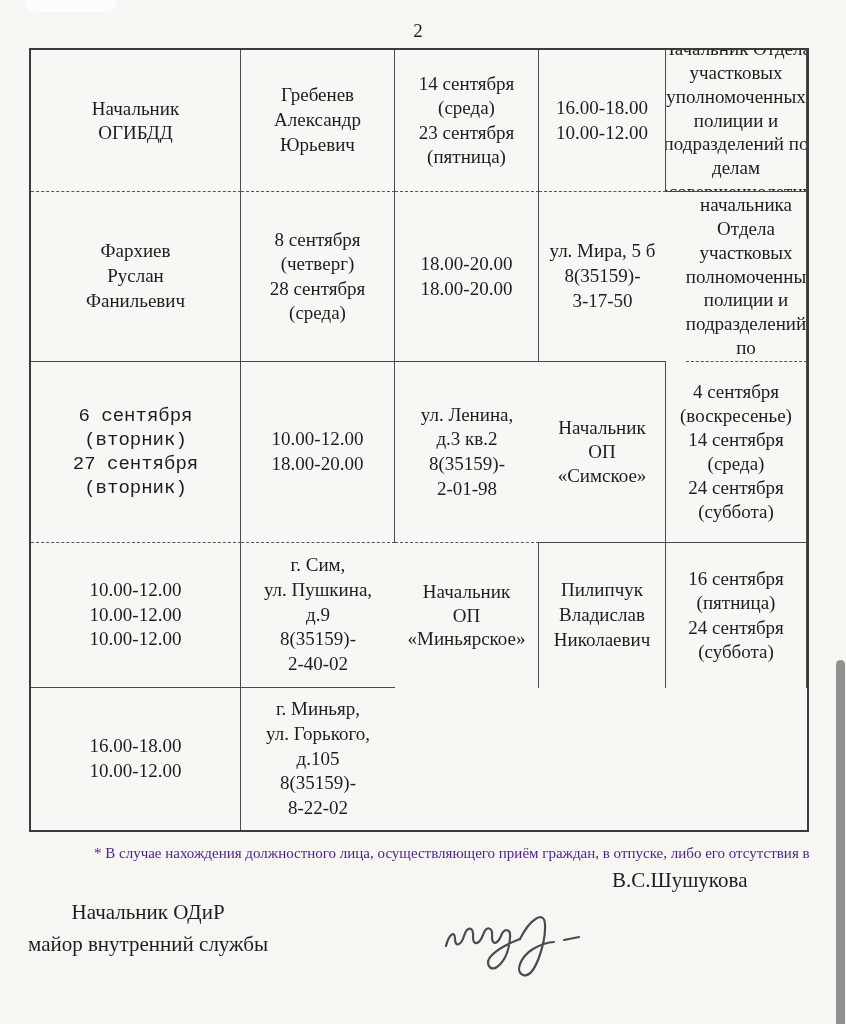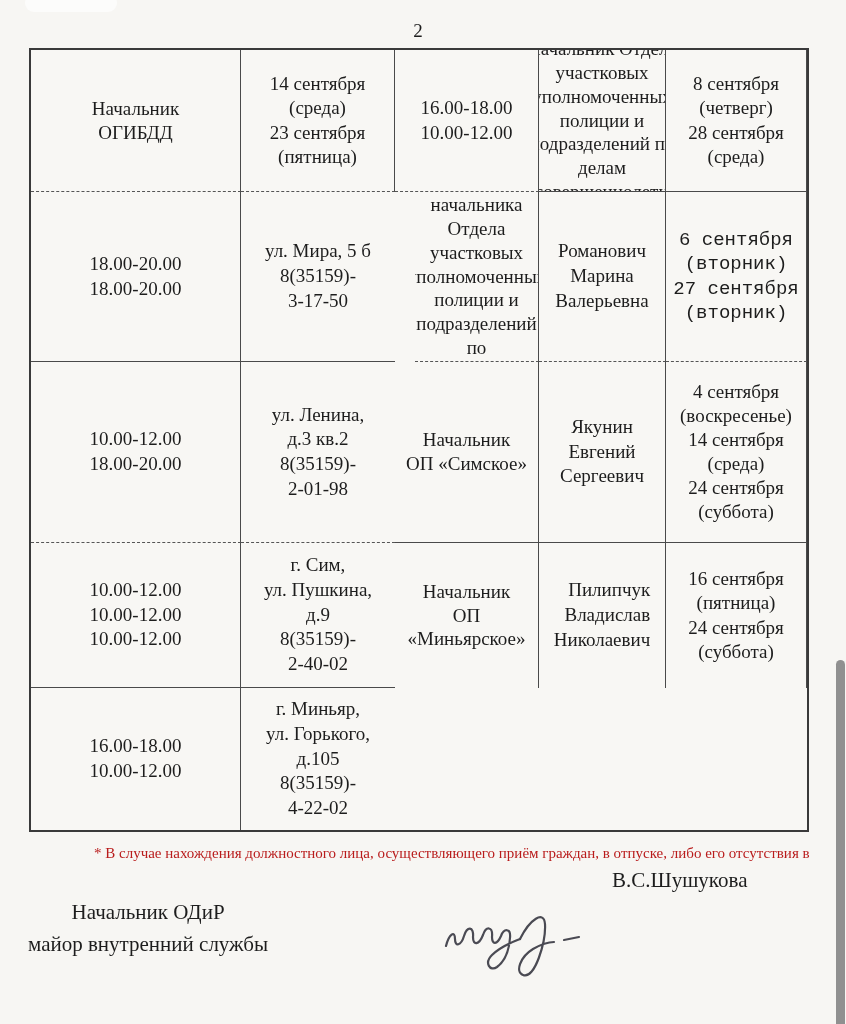--- a/index.html
+++ b/index.html
@@ -38,21 +38,21 @@
   .cell.pos{line-height:1.26;}
   .cell.dates{line-height:1.27;}
   .cell.times{justify-content:center;padding:20px 2px;}
   .time-entry{white-space:nowrap;}
   .faded{
     color:#8f8f8f;opacity:.85;filter:blur(.4px);
     letter-spacing:.5px;
   }
   .footnote{
     position:absolute;left:22px;top:843px;width:816px;
-    font-size:15px;line-height:1.45;color:#b91c1c;
+    font-size:15px;line-height:1.45;color:#4c1d95;
   }
   .footnote div{white-space:pre;}
   .footnote .fn-line1{padding-left:72px;}
   .sig-title{
     position:absolute;left:28px;top:897px;
     font-size:21px;line-height:1.5;white-space:pre-line;text-align:center;
   }
   .sig-name{
     position:absolute;left:612px;top:868px;font-size:21px;white-space:nowrap;
   }
@@ -66,36 +66,42 @@
 <body>
 
 <div class="artifact"></div>
 
 <div class="page-number">2</div>
 
 <div class="schedule">
 
   <div class="cell pos row-dashed-b" style="border-bottom-style:dashed;border-bottom-color:#555;">Начальник
 ОГИБДД</div>
+  <div class="cell" style="border-bottom-style:dashed;border-bottom-color:#555;">Гребенев
+Александр
+Юрьевич</div>
   <div class="cell dates" style="border-bottom-style:dashed;border-bottom-color:#555;">14 сентября
 (среда)
 23 сентября
 (пятница)</div>
   <div class="cell times" style="border-bottom-style:dashed;border-bottom-color:#555;">
     <div class="time-entry">16.00-18.00</div>
     <div class="time-entry">10.00-12.00</div>
   </div>
 
   <div class="cell pos">Начальник Отдела
 участковых
 уполномоченных
 полиции и
 подразделений по
 делам
 несовершеннолетних</div>
+  <div class="cell">Фархиев
+Руслан
+Фанильевич</div>
   <div class="cell dates">8 сентября
 (четверг)
 28 сентября
 (среда)</div>
   <div class="cell times">
     <div class="time-entry">18.00-20.00</div>
     <div class="time-entry">18.00-20.00</div>
   </div>
   <div class="cell last-col">ул. Мира, 5 б
 8(35159)-
@@ -104,76 +110,70 @@
   <div class="cell pos" style="border-bottom-style:dashed;border-bottom-color:#555;margin-left:20px;">
     <span>Врио заместителя
 начальника Отдела
 участковых
 уполномоченных
 полиции и
 подразделений по
 делам</span>
     <span class="faded">несовершеннолетних</span>
   </div>
-  <div class="cell" style="border-bottom-style:dashed;border-bottom-color:#555;">Романович
-Марина
-Валерьевна</div>
   <div class="cell dates" style="border-bottom-style:dashed;border-bottom-color:#555;font-family:Liberation Mono, monospace;">6 сентября
 (вторник)
 27 сентября
 (вторник)</div>
   <div class="cell times" style="border-bottom-style:dashed;border-bottom-color:#555;">
     <div class="time-entry">10.00-12.00</div>
     <div class="time-entry">18.00-20.00</div>
   </div>
   <div class="cell last-col" style="border-bottom-style:dashed;border-bottom-color:#555;">ул. Ленина,
 д.3 кв.2
 8(35159)-
 2-01-98</div>
 
   <div class="cell pos">Начальник
 ОП «Симское»</div>
-  <div class="cell">Якунин
-Евгений
-Сергеевич</div>
   <div class="cell dates">4 сентября
 (воскресенье)
 14 сентября
 (среда)
 24 сентября
 (суббота)</div>
   <div class="cell times">
     <div class="time-entry">10.00-12.00</div>
     <div class="time-entry">10.00-12.00</div>
     <div class="time-entry">10.00-12.00</div>
   </div>
   <div class="cell last-col">г. Сим,
 ул. Пушкина,
 д.9
 8(35159)-
 2-40-02</div>
 
   <div class="cell pos row-last-b" style="border-bottom:none;">Начальник
 ОП «Миньярское»</div>
-  <div class="cell" style="border-bottom:none;text-align:right;">Пилипчук
+  <div class="cell" style="border-bottom:none;">Пилипчук
 Владислав
 Николаевич</div>
   <div class="cell dates" style="border-bottom:none;">16 сентября
 (пятница)
 24 сентября
 (суббота)</div>
   <div class="cell times" style="border-bottom:none;">
     <div class="time-entry">16.00-18.00</div>
     <div class="time-entry">10.00-12.00</div>
   </div>
   <div class="cell last-col" style="border-bottom:none;">г. Миньяр,
 ул. Горького,
 д.105
 8(35159)-
-4-22-02</div>
+8-22-02</div>
 
 </div>
 
 <div class="footnote">
   <div class="fn-line1">* В случае нахождения должностного лица, осуществляющего приём граждан, в отпуске, либо его отсутствия в</div>
 </div>
 
 <div class="sig-title">Начальник ОДиР
 майор внутренний службы</div>
 

